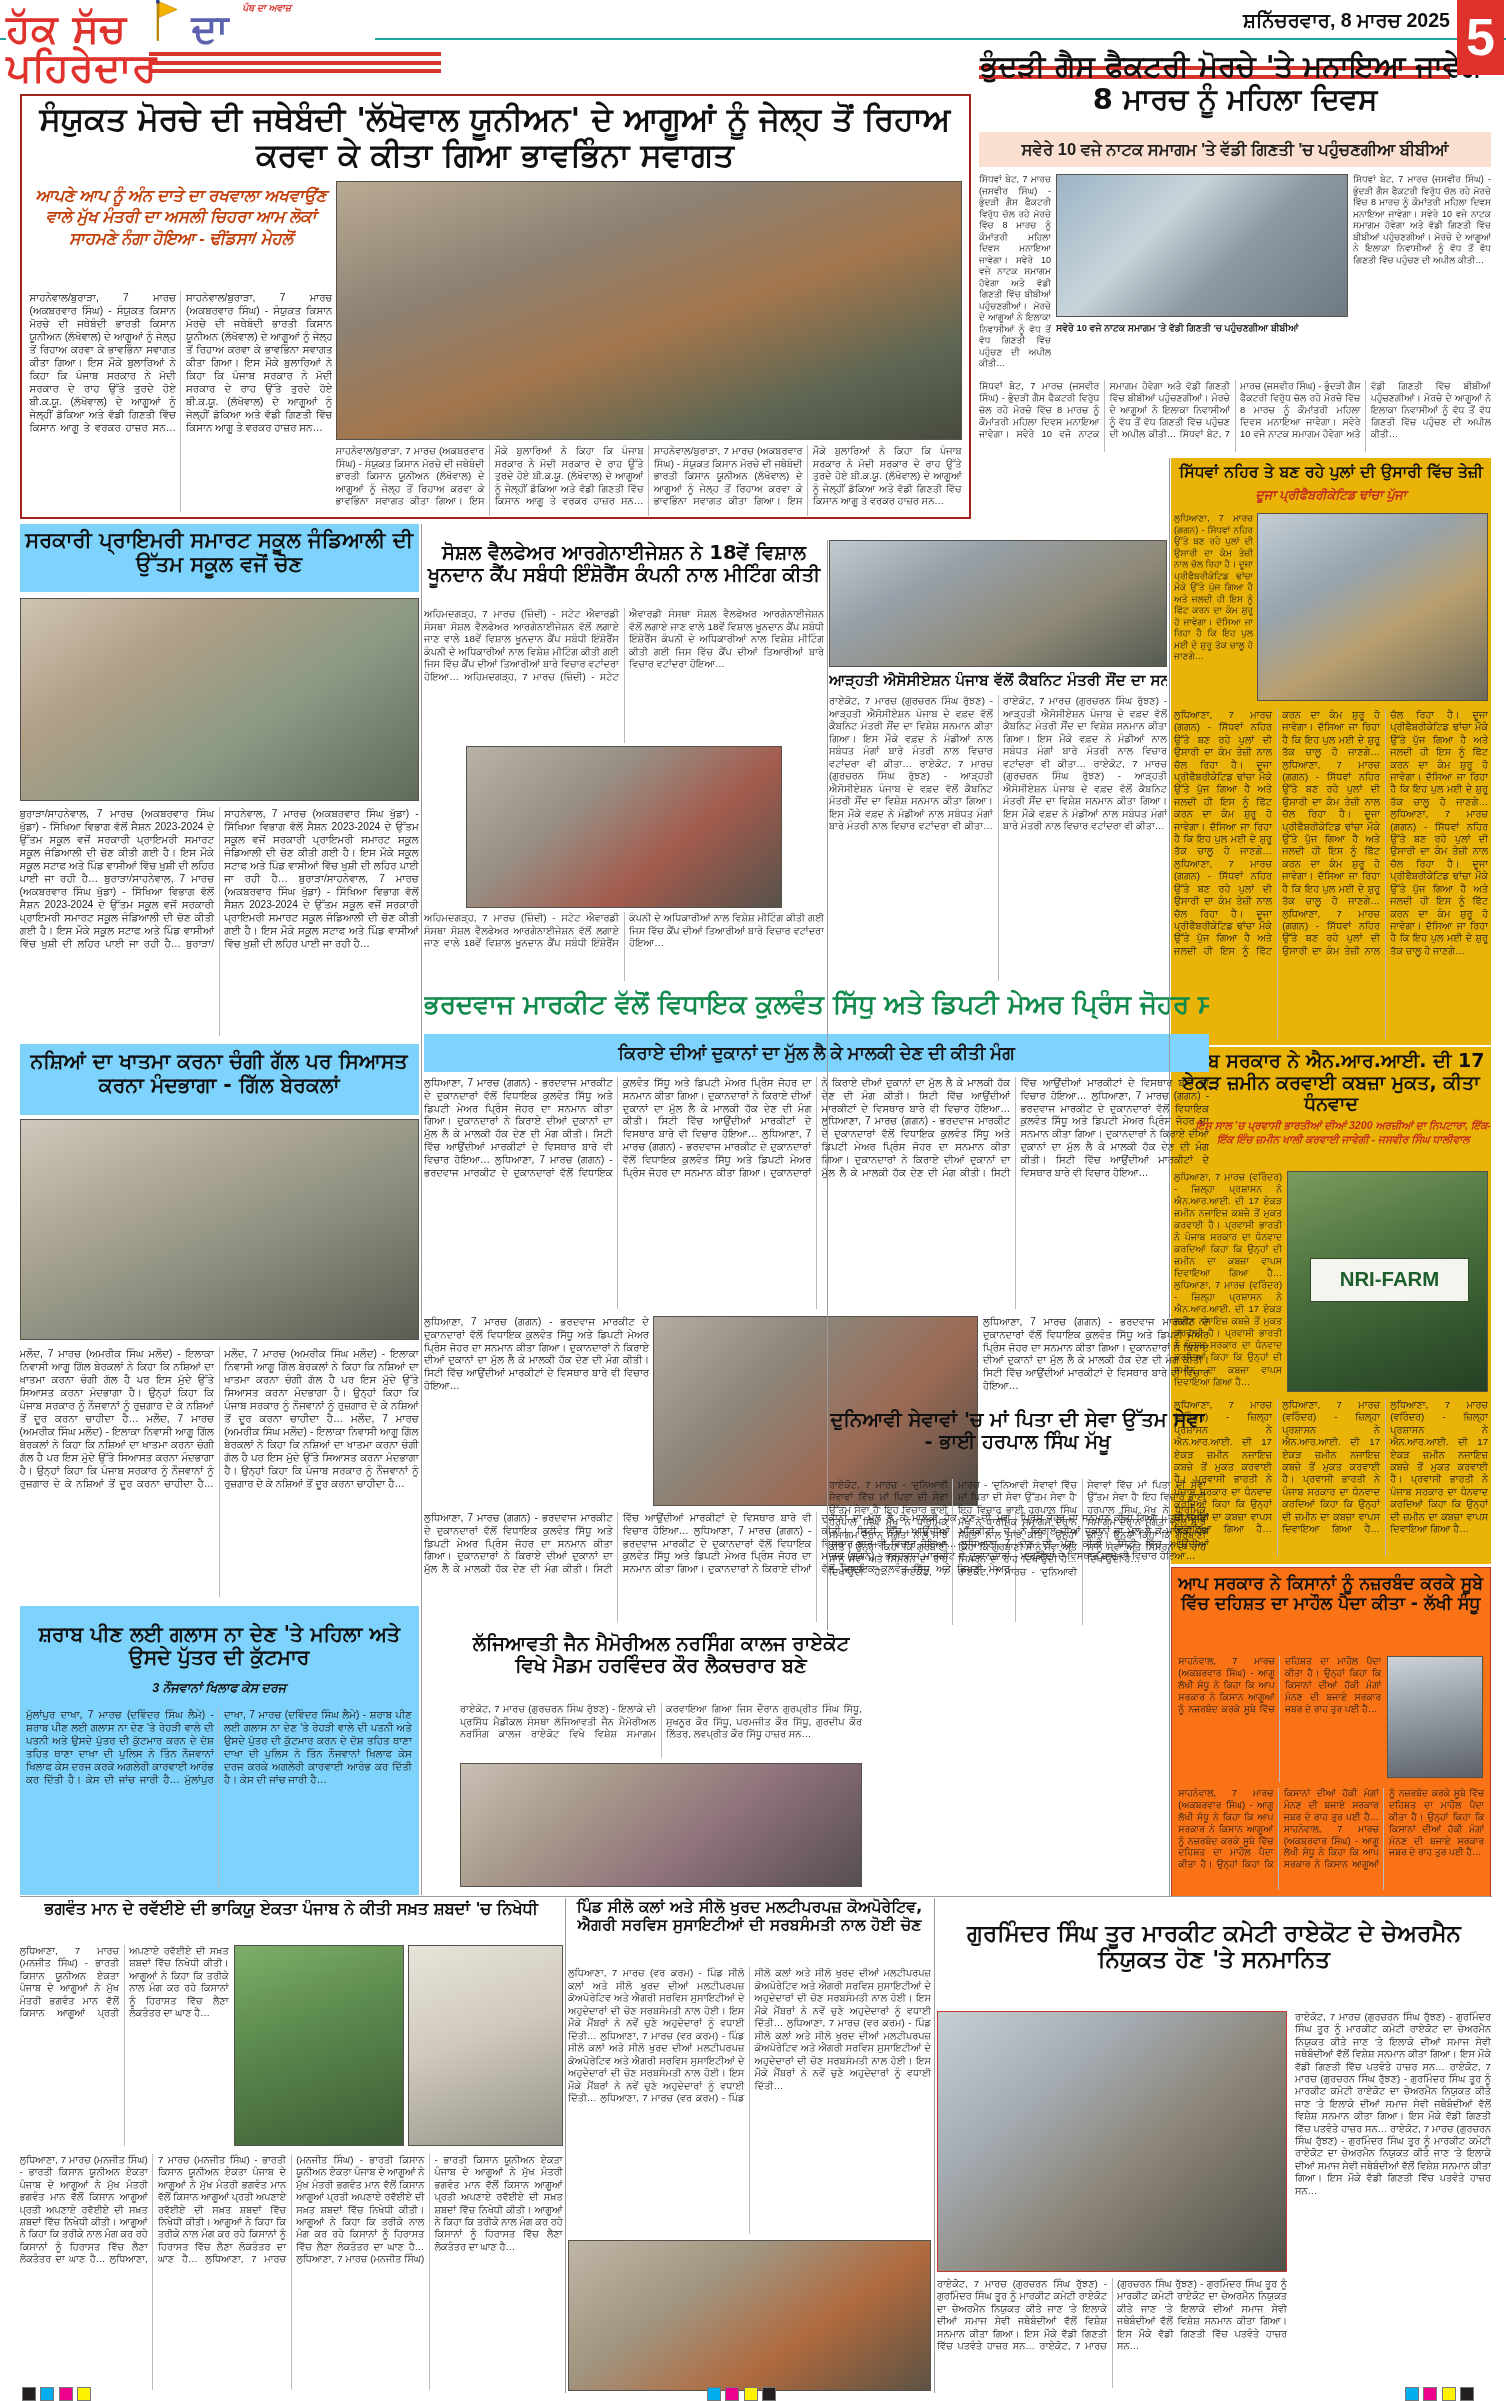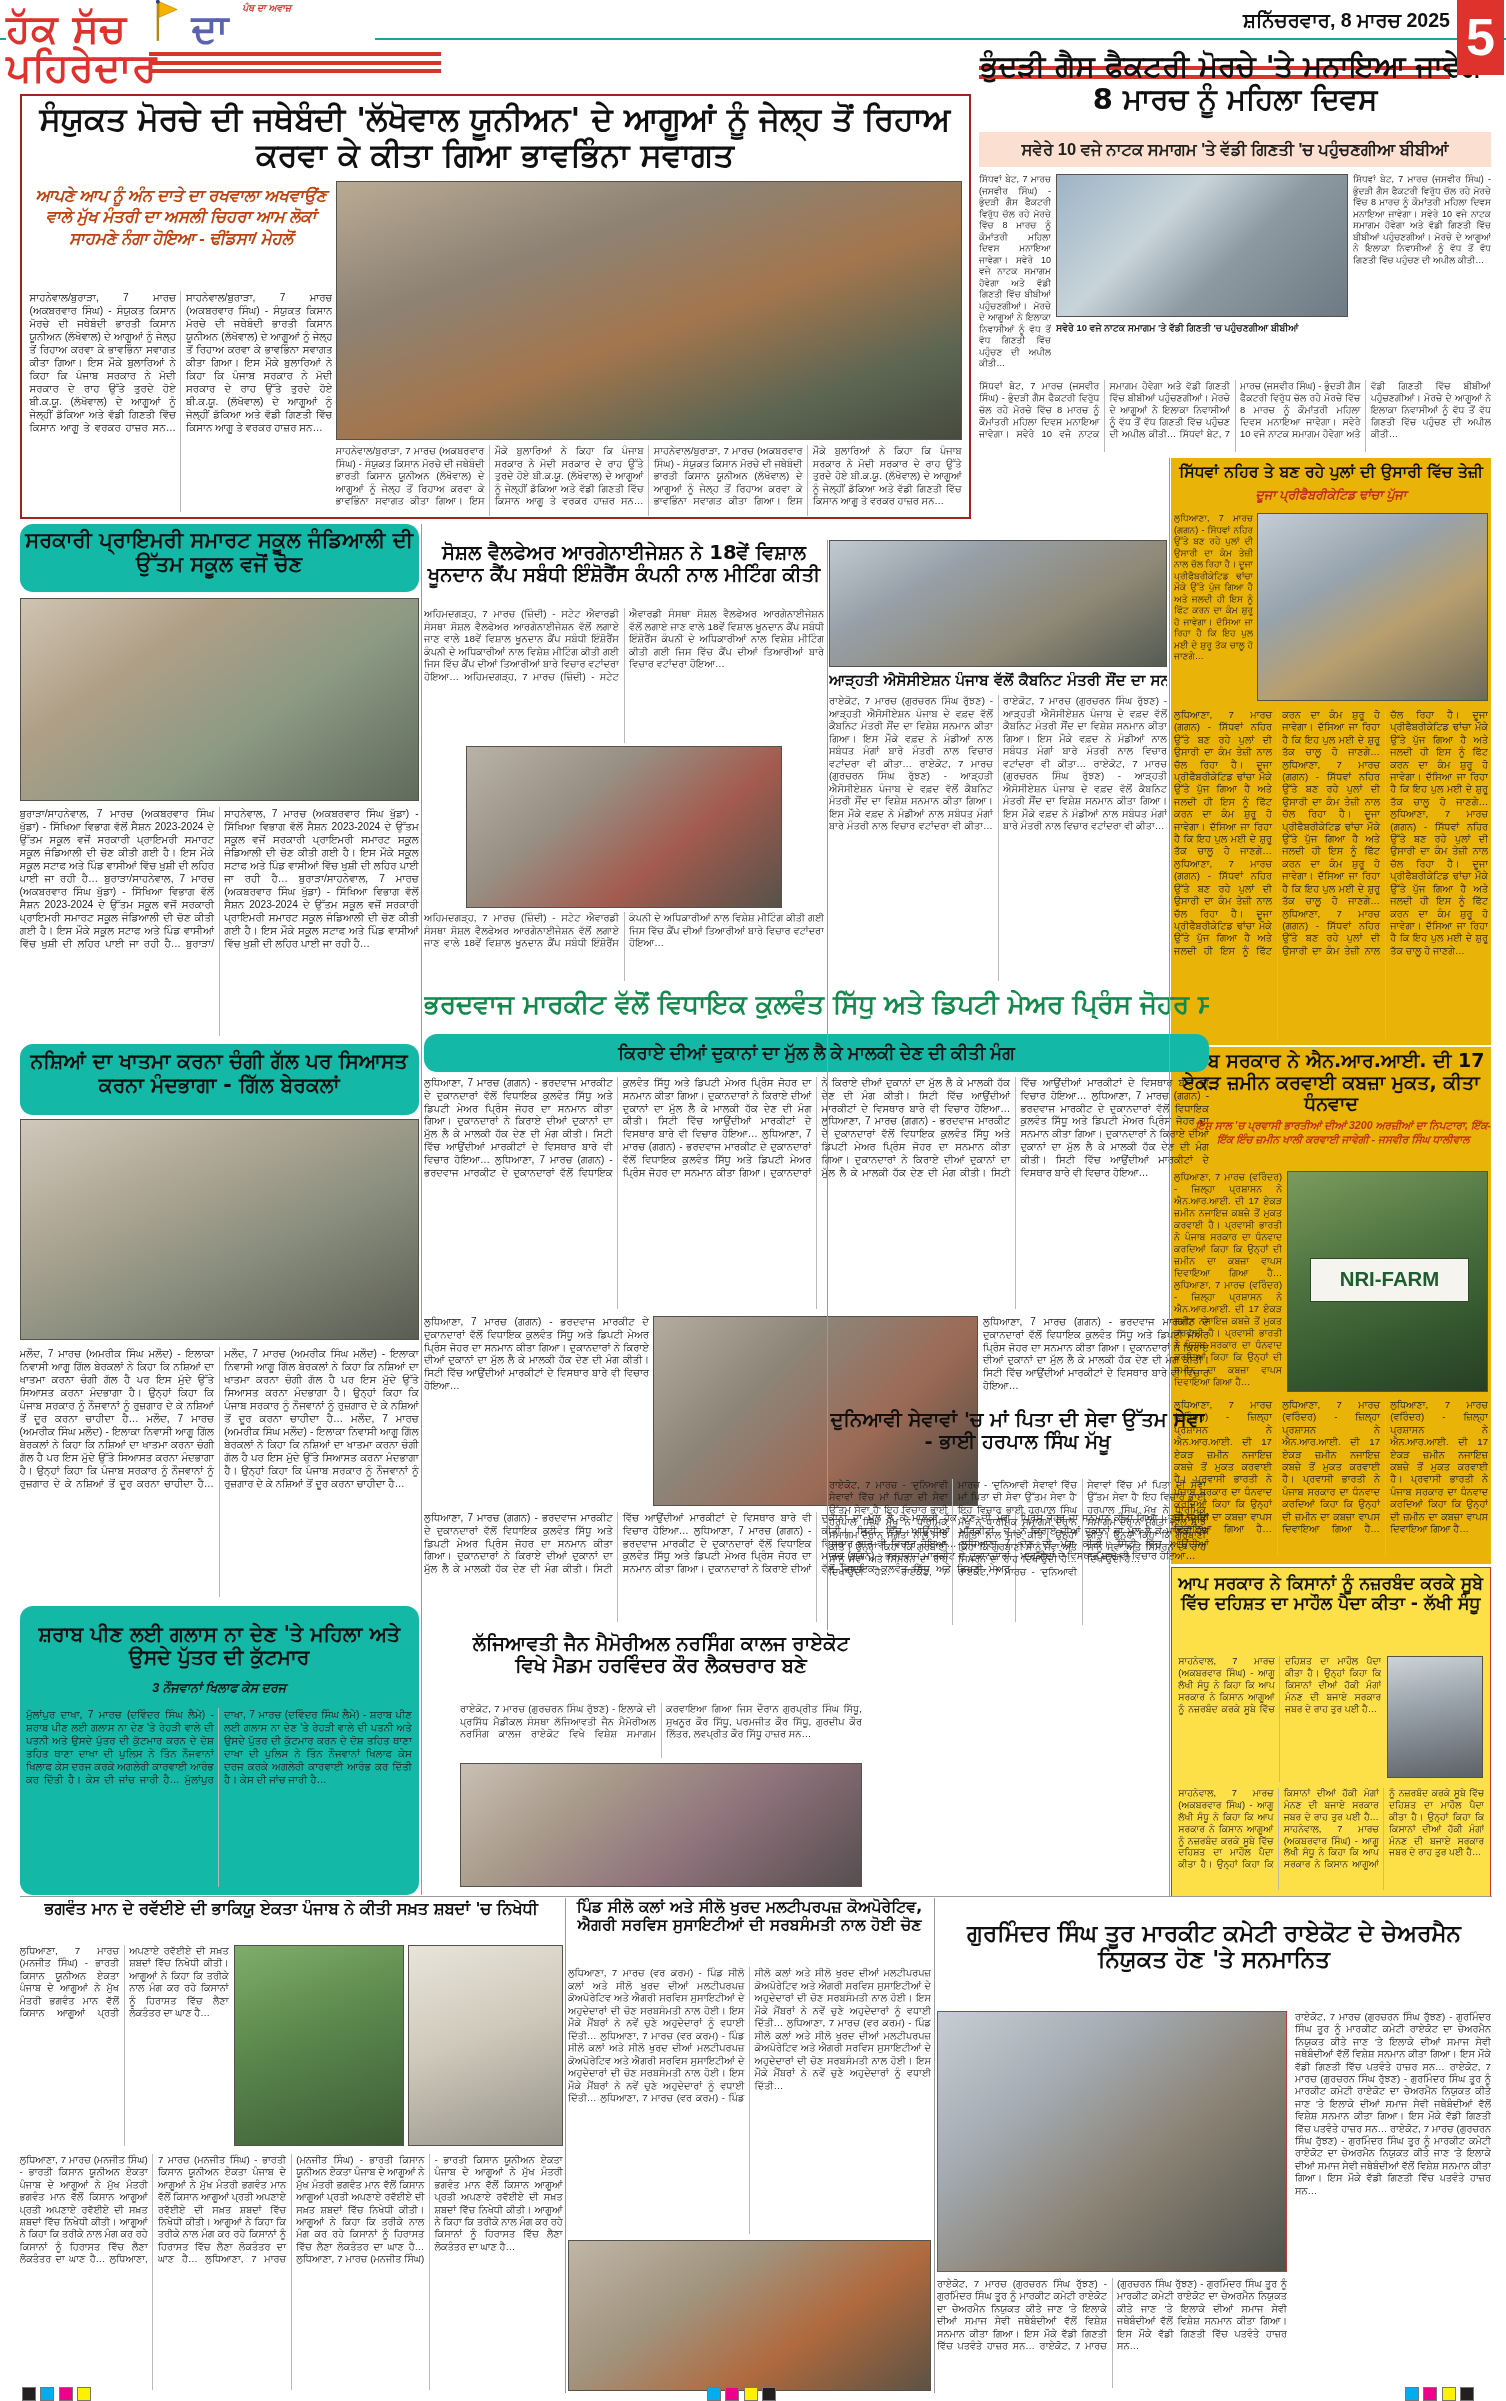--- a/index.html
+++ b/index.html
@@ -4,21 +4,21 @@
 <style>
   html,body{margin:0;padding:0;background:#e8e8e8;font-family:"Liberation Sans",sans-serif;}
   .page{position:relative;width:1506px;height:2401px;background:#ffffff;overflow:hidden;margin:0 auto;}
   .abs{position:absolute;box-sizing:border-box;}
   .hl{font-weight:bold;color:#101010;text-align:center;line-height:1.14;font-family:"DejaVu Sans","Liberation Sans",sans-serif;}
   .body-txt{font-size:10.2px;line-height:1.28;text-align:justify;color:#1c1c1c;column-gap:10.2px;column-rule:0.8px solid #b9b9b9;overflow:hidden;word-break:break-word;}
   .cols2{column-count:2}.cols3{column-count:3}.cols4{column-count:4}
   .photo{border:0.8px solid #55524c;overflow:hidden;}
   .strap{font-weight:bold;text-align:center;}
   .italic{font-style:italic;}
-  .cream{background:#14b8a6;border-radius:13px;}
+  .cream{background:#7dd3fc;}
   .paleyellow{background:#eab308;}
   .red-rules{background:repeating-linear-gradient(to bottom,#d6342c 0 3.9px,#ffffff 3.9px 8.6px);}
   .vdiv{background:#9a9a9a;width:0.8px;}
   .regrow{display:flex;gap:4.7px;align-items:center;}
   .regsq{width:11.8px;height:11.8px;border:0.8px solid #777;}
   .logo-main{font-weight:bold;font-size:39px;letter-spacing:0.8px;line-height:1;font-family:"DejaVu Sans","Liberation Sans",sans-serif;}
 </style>
 </head>
 <body>
 
@@ -78,21 +78,21 @@
   <div class="abs paleyellow" style="left:1171px;top:1047px;width:320px;height:517px;">
     <div class="abs hl" style="left:3.1px;top:3.1px;width:314px;font-size:19px;">ਪੰਜਾਬ ਸਰਕਾਰ ਨੇ ਐਨ.ਆਰ.ਆਈ. ਦੀ 17 ਏਕੜ ਜ਼ਮੀਨ ਕਰਵਾਈ ਕਬਜ਼ਾ ਮੁਕਤ, ਕੀਤਾ ਧੰਨਵਾਦ</div>
     <div class="abs strap italic" style="left:4.7px;top:72px;width:311px;font-size:10.6px;color:#c22a20;line-height:1.3;margin-left:12px;">ਇਸ ਸਾਲ 'ਚ ਪ੍ਰਵਾਸੀ ਭਾਰਤੀਆਂ ਦੀਆਂ 3200 ਅਰਜ਼ੀਆਂ ਦਾ ਨਿਪਟਾਰਾ, ਇੱਕ-ਇੱਕ ਇੰਚ ਜ਼ਮੀਨ ਖਾਲੀ ਕਰਵਾਈ ਜਾਵੇਗੀ - ਜਸਵੀਰ ਸਿੰਘ ਧਾਲੀਵਾਲ</div>
     <div class="abs body-txt" style="left:3.1px;top:124px;width:108px;height:221px;font-size:9.4px;">ਲੁਧਿਆਣਾ, 7 ਮਾਰਚ (ਵਰਿੰਦਰ) - ਜ਼ਿਲ੍ਹਾ ਪ੍ਰਸ਼ਾਸਨ ਨੇ ਐਨ.ਆਰ.ਆਈ. ਦੀ 17 ਏਕੜ ਜ਼ਮੀਨ ਨਜਾਇਜ਼ ਕਬਜ਼ੇ ਤੋਂ ਮੁਕਤ ਕਰਵਾਈ ਹੈ। ਪ੍ਰਵਾਸੀ ਭਾਰਤੀ ਨੇ ਪੰਜਾਬ ਸਰਕਾਰ ਦਾ ਧੰਨਵਾਦ ਕਰਦਿਆਂ ਕਿਹਾ ਕਿ ਉਨ੍ਹਾਂ ਦੀ ਜ਼ਮੀਨ ਦਾ ਕਬਜ਼ਾ ਵਾਪਸ ਦਿਵਾਇਆ ਗਿਆ ਹੈ… ਲੁਧਿਆਣਾ, 7 ਮਾਰਚ (ਵਰਿੰਦਰ) - ਜ਼ਿਲ੍ਹਾ ਪ੍ਰਸ਼ਾਸਨ ਨੇ ਐਨ.ਆਰ.ਆਈ. ਦੀ 17 ਏਕੜ ਜ਼ਮੀਨ ਨਜਾਇਜ਼ ਕਬਜ਼ੇ ਤੋਂ ਮੁਕਤ ਕਰਵਾਈ ਹੈ। ਪ੍ਰਵਾਸੀ ਭਾਰਤੀ ਨੇ ਪੰਜਾਬ ਸਰਕਾਰ ਦਾ ਧੰਨਵਾਦ ਕਰਦਿਆਂ ਕਿਹਾ ਕਿ ਉਨ੍ਹਾਂ ਦੀ ਜ਼ਮੀਨ ਦਾ ਕਬਜ਼ਾ ਵਾਪਸ ਦਿਵਾਇਆ ਗਿਆ ਹੈ…</div>
     <div class="abs photo" style="left:116px;top:124px;width:201px;height:221px;background:linear-gradient(160deg,#7b9b5e 0%,#4e7340 40%,#33552e 75%,#263f23 100%);">
       <div style="position:absolute;left:22px;top:86px;width:157px;height:42px;background:#f6f4ee;border:1.6px solid #2c4a28;color:#1c5e2d;font-size:20.4px;font-weight:bold;text-align:center;line-height:41px;font-family:'Liberation Sans',sans-serif;">NRI-FARM</div>
     </div>
     <div class="abs body-txt cols3" style="left:3.1px;top:352px;width:314px;height:157px;font-size:9.7px;">ਲੁਧਿਆਣਾ, 7 ਮਾਰਚ (ਵਰਿੰਦਰ) - ਜ਼ਿਲ੍ਹਾ ਪ੍ਰਸ਼ਾਸਨ ਨੇ ਐਨ.ਆਰ.ਆਈ. ਦੀ 17 ਏਕੜ ਜ਼ਮੀਨ ਨਜਾਇਜ਼ ਕਬਜ਼ੇ ਤੋਂ ਮੁਕਤ ਕਰਵਾਈ ਹੈ। ਪ੍ਰਵਾਸੀ ਭਾਰਤੀ ਨੇ ਪੰਜਾਬ ਸਰਕਾਰ ਦਾ ਧੰਨਵਾਦ ਕਰਦਿਆਂ ਕਿਹਾ ਕਿ ਉਨ੍ਹਾਂ ਦੀ ਜ਼ਮੀਨ ਦਾ ਕਬਜ਼ਾ ਵਾਪਸ ਦਿਵਾਇਆ ਗਿਆ ਹੈ… ਲੁਧਿਆਣਾ, 7 ਮਾਰਚ (ਵਰਿੰਦਰ) - ਜ਼ਿਲ੍ਹਾ ਪ੍ਰਸ਼ਾਸਨ ਨੇ ਐਨ.ਆਰ.ਆਈ. ਦੀ 17 ਏਕੜ ਜ਼ਮੀਨ ਨਜਾਇਜ਼ ਕਬਜ਼ੇ ਤੋਂ ਮੁਕਤ ਕਰਵਾਈ ਹੈ। ਪ੍ਰਵਾਸੀ ਭਾਰਤੀ ਨੇ ਪੰਜਾਬ ਸਰਕਾਰ ਦਾ ਧੰਨਵਾਦ ਕਰਦਿਆਂ ਕਿਹਾ ਕਿ ਉਨ੍ਹਾਂ ਦੀ ਜ਼ਮੀਨ ਦਾ ਕਬਜ਼ਾ ਵਾਪਸ ਦਿਵਾਇਆ ਗਿਆ ਹੈ… ਲੁਧਿਆਣਾ, 7 ਮਾਰਚ (ਵਰਿੰਦਰ) - ਜ਼ਿਲ੍ਹਾ ਪ੍ਰਸ਼ਾਸਨ ਨੇ ਐਨ.ਆਰ.ਆਈ. ਦੀ 17 ਏਕੜ ਜ਼ਮੀਨ ਨਜਾਇਜ਼ ਕਬਜ਼ੇ ਤੋਂ ਮੁਕਤ ਕਰਵਾਈ ਹੈ। ਪ੍ਰਵਾਸੀ ਭਾਰਤੀ ਨੇ ਪੰਜਾਬ ਸਰਕਾਰ ਦਾ ਧੰਨਵਾਦ ਕਰਦਿਆਂ ਕਿਹਾ ਕਿ ਉਨ੍ਹਾਂ ਦੀ ਜ਼ਮੀਨ ਦਾ ਕਬਜ਼ਾ ਵਾਪਸ ਦਿਵਾਇਆ ਗਿਆ ਹੈ…</div>
   </div>
 
-  <div class="abs" style="left:1171px;top:1567px;width:320px;height:330px;border:1.6px solid #c0392b;background:#fde047;">
+  <div class="abs" style="left:1171px;top:1567px;width:320px;height:330px;border:1.6px solid #c0392b;background:#f97316;">
     <div class="abs hl" style="left:4.7px;top:6.3px;width:308px;font-size:17.3px;">ਆਪ ਸਰਕਾਰ ਨੇ ਕਿਸਾਨਾਂ ਨੂੰ ਨਜ਼ਰਬੰਦ ਕਰਕੇ ਸੂਬੇ ਵਿੱਚ ਦਹਿਸ਼ਤ ਦਾ ਮਾਹੌਲ ਪੈਦਾ ਕੀਤਾ - ਲੱਖੀ ਸੰਧੂ</div>
     <div class="abs photo" style="left:215px;top:88px;width:96px;height:122px;background:linear-gradient(170deg,#cdd3d8 0%,#9aa3ab 40%,#5d6168 100%);"></div>
     <div class="abs body-txt cols2" style="left:6.3px;top:88px;width:203px;height:126px;font-size:9.3px;">ਸਾਹਨੇਵਾਲ, 7 ਮਾਰਚ (ਅਕਬਰਵਾਰ ਸਿੰਘ) - ਆਗੂ ਲੱਖੀ ਸੰਧੂ ਨੇ ਕਿਹਾ ਕਿ ਆਪ ਸਰਕਾਰ ਨੇ ਕਿਸਾਨ ਆਗੂਆਂ ਨੂੰ ਨਜ਼ਰਬੰਦ ਕਰਕੇ ਸੂਬੇ ਵਿੱਚ ਦਹਿਸ਼ਤ ਦਾ ਮਾਹੌਲ ਪੈਦਾ ਕੀਤਾ ਹੈ। ਉਨ੍ਹਾਂ ਕਿਹਾ ਕਿ ਕਿਸਾਨਾਂ ਦੀਆਂ ਹੱਕੀ ਮੰਗਾਂ ਮੰਨਣ ਦੀ ਬਜਾਏ ਸਰਕਾਰ ਜਬਰ ਦੇ ਰਾਹ ਤੁਰ ਪਈ ਹੈ…</div>
     <div class="abs body-txt cols3" style="left:6.3px;top:220px;width:306px;height:102px;font-size:9.3px;">ਸਾਹਨੇਵਾਲ, 7 ਮਾਰਚ (ਅਕਬਰਵਾਰ ਸਿੰਘ) - ਆਗੂ ਲੱਖੀ ਸੰਧੂ ਨੇ ਕਿਹਾ ਕਿ ਆਪ ਸਰਕਾਰ ਨੇ ਕਿਸਾਨ ਆਗੂਆਂ ਨੂੰ ਨਜ਼ਰਬੰਦ ਕਰਕੇ ਸੂਬੇ ਵਿੱਚ ਦਹਿਸ਼ਤ ਦਾ ਮਾਹੌਲ ਪੈਦਾ ਕੀਤਾ ਹੈ। ਉਨ੍ਹਾਂ ਕਿਹਾ ਕਿ ਕਿਸਾਨਾਂ ਦੀਆਂ ਹੱਕੀ ਮੰਗਾਂ ਮੰਨਣ ਦੀ ਬਜਾਏ ਸਰਕਾਰ ਜਬਰ ਦੇ ਰਾਹ ਤੁਰ ਪਈ ਹੈ… ਸਾਹਨੇਵਾਲ, 7 ਮਾਰਚ (ਅਕਬਰਵਾਰ ਸਿੰਘ) - ਆਗੂ ਲੱਖੀ ਸੰਧੂ ਨੇ ਕਿਹਾ ਕਿ ਆਪ ਸਰਕਾਰ ਨੇ ਕਿਸਾਨ ਆਗੂਆਂ ਨੂੰ ਨਜ਼ਰਬੰਦ ਕਰਕੇ ਸੂਬੇ ਵਿੱਚ ਦਹਿਸ਼ਤ ਦਾ ਮਾਹੌਲ ਪੈਦਾ ਕੀਤਾ ਹੈ। ਉਨ੍ਹਾਂ ਕਿਹਾ ਕਿ ਕਿਸਾਨਾਂ ਦੀਆਂ ਹੱਕੀ ਮੰਗਾਂ ਮੰਨਣ ਦੀ ਬਜਾਏ ਸਰਕਾਰ ਜਬਰ ਦੇ ਰਾਹ ਤੁਰ ਪਈ ਹੈ…</div>
   </div>
 
   <div class="abs" style="left:19.6px;top:524px;width:399px;height:517px;">
     <div class="abs hl cream" style="left:0;top:0;width:399px;height:68px;font-size:21px;padding-top:4.7px;">ਸਰਕਾਰੀ ਪ੍ਰਾਇਮਰੀ ਸਮਾਰਟ ਸਕੂਲ ਜੰਡਿਆਲੀ ਦੀ ਉੱਤਮ ਸਕੂਲ ਵਜੋਂ ਚੋਣ</div>
     <div class="abs photo" style="left:0;top:74px;width:399px;height:203px;background:linear-gradient(145deg,#cfc4b2 0%,#b09f87 30%,#8d9a84 60%,#606b5c 100%);"></div>
     <div class="abs body-txt cols2" style="left:0;top:283px;width:399px;height:229px;">ਬੁਰਾੜਾ/ਸਾਹਨੇਵਾਲ, 7 ਮਾਰਚ (ਅਕਬਰਵਾਰ ਸਿੰਘ ਖੁੱਡਾ) - ਸਿੱਖਿਆ ਵਿਭਾਗ ਵੱਲੋਂ ਸੈਸ਼ਨ 2023-2024 ਦੇ ਉੱਤਮ ਸਕੂਲ ਵਜੋਂ ਸਰਕਾਰੀ ਪ੍ਰਾਇਮਰੀ ਸਮਾਰਟ ਸਕੂਲ ਜੰਡਿਆਲੀ ਦੀ ਚੋਣ ਕੀਤੀ ਗਈ ਹੈ। ਇਸ ਮੌਕੇ ਸਕੂਲ ਸਟਾਫ ਅਤੇ ਪਿੰਡ ਵਾਸੀਆਂ ਵਿੱਚ ਖੁਸ਼ੀ ਦੀ ਲਹਿਰ ਪਾਈ ਜਾ ਰਹੀ ਹੈ… ਬੁਰਾੜਾ/ਸਾਹਨੇਵਾਲ, 7 ਮਾਰਚ (ਅਕਬਰਵਾਰ ਸਿੰਘ ਖੁੱਡਾ) - ਸਿੱਖਿਆ ਵਿਭਾਗ ਵੱਲੋਂ ਸੈਸ਼ਨ 2023-2024 ਦੇ ਉੱਤਮ ਸਕੂਲ ਵਜੋਂ ਸਰਕਾਰੀ ਪ੍ਰਾਇਮਰੀ ਸਮਾਰਟ ਸਕੂਲ ਜੰਡਿਆਲੀ ਦੀ ਚੋਣ ਕੀਤੀ ਗਈ ਹੈ। ਇਸ ਮੌਕੇ ਸਕੂਲ ਸਟਾਫ ਅਤੇ ਪਿੰਡ ਵਾਸੀਆਂ ਵਿੱਚ ਖੁਸ਼ੀ ਦੀ ਲਹਿਰ ਪਾਈ ਜਾ ਰਹੀ ਹੈ… ਬੁਰਾੜਾ/ਸਾਹਨੇਵਾਲ, 7 ਮਾਰਚ (ਅਕਬਰਵਾਰ ਸਿੰਘ ਖੁੱਡਾ) - ਸਿੱਖਿਆ ਵਿਭਾਗ ਵੱਲੋਂ ਸੈਸ਼ਨ 2023-2024 ਦੇ ਉੱਤਮ ਸਕੂਲ ਵਜੋਂ ਸਰਕਾਰੀ ਪ੍ਰਾਇਮਰੀ ਸਮਾਰਟ ਸਕੂਲ ਜੰਡਿਆਲੀ ਦੀ ਚੋਣ ਕੀਤੀ ਗਈ ਹੈ। ਇਸ ਮੌਕੇ ਸਕੂਲ ਸਟਾਫ ਅਤੇ ਪਿੰਡ ਵਾਸੀਆਂ ਵਿੱਚ ਖੁਸ਼ੀ ਦੀ ਲਹਿਰ ਪਾਈ ਜਾ ਰਹੀ ਹੈ… ਬੁਰਾੜਾ/ਸਾਹਨੇਵਾਲ, 7 ਮਾਰਚ (ਅਕਬਰਵਾਰ ਸਿੰਘ ਖੁੱਡਾ) - ਸਿੱਖਿਆ ਵਿਭਾਗ ਵੱਲੋਂ ਸੈਸ਼ਨ 2023-2024 ਦੇ ਉੱਤਮ ਸਕੂਲ ਵਜੋਂ ਸਰਕਾਰੀ ਪ੍ਰਾਇਮਰੀ ਸਮਾਰਟ ਸਕੂਲ ਜੰਡਿਆਲੀ ਦੀ ਚੋਣ ਕੀਤੀ ਗਈ ਹੈ। ਇਸ ਮੌਕੇ ਸਕੂਲ ਸਟਾਫ ਅਤੇ ਪਿੰਡ ਵਾਸੀਆਂ ਵਿੱਚ ਖੁਸ਼ੀ ਦੀ ਲਹਿਰ ਪਾਈ ਜਾ ਰਹੀ ਹੈ…</div>

